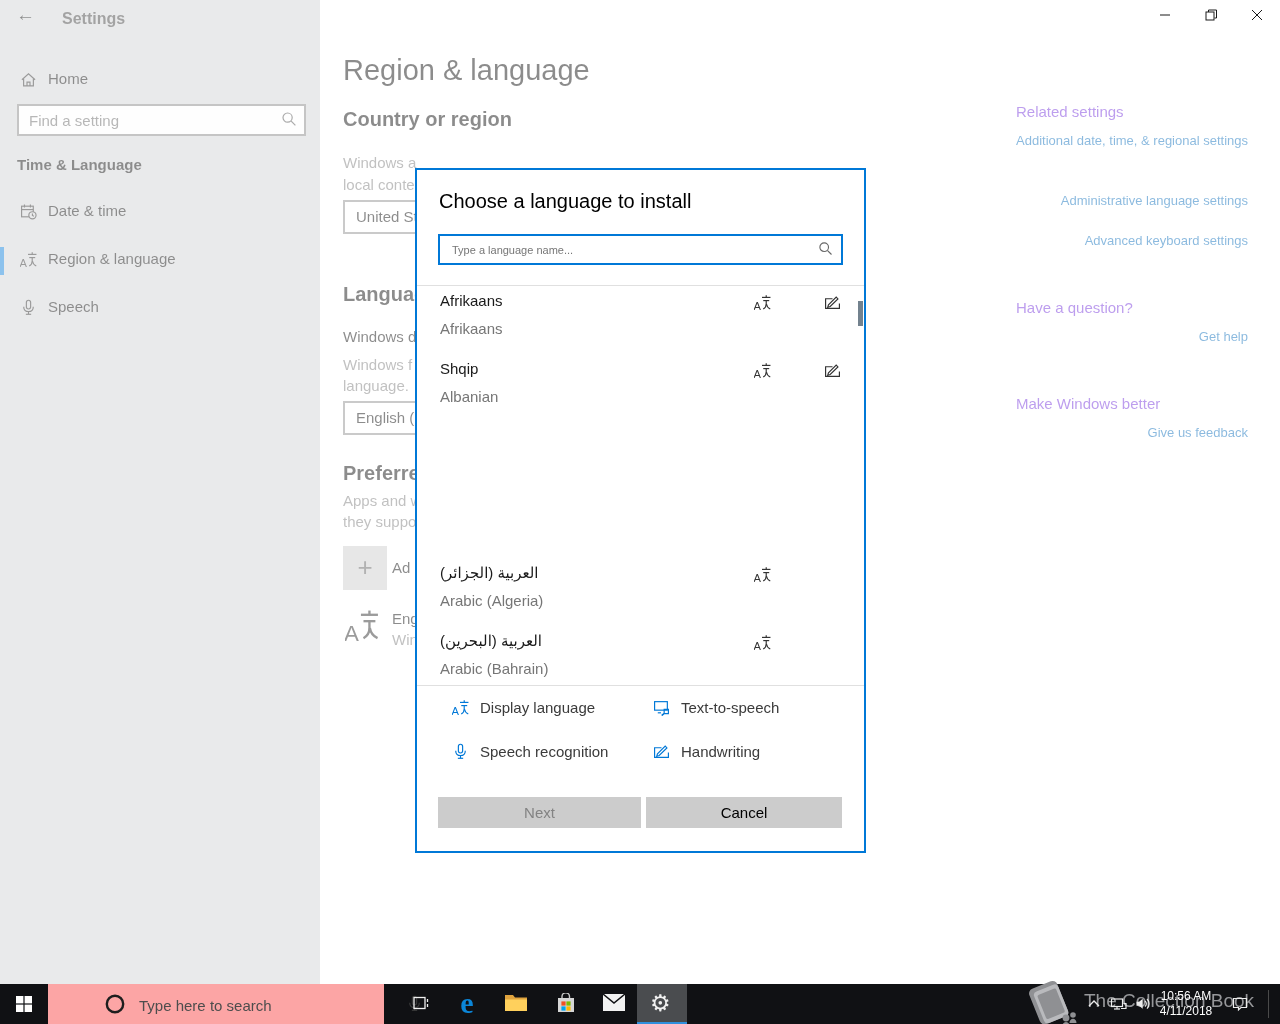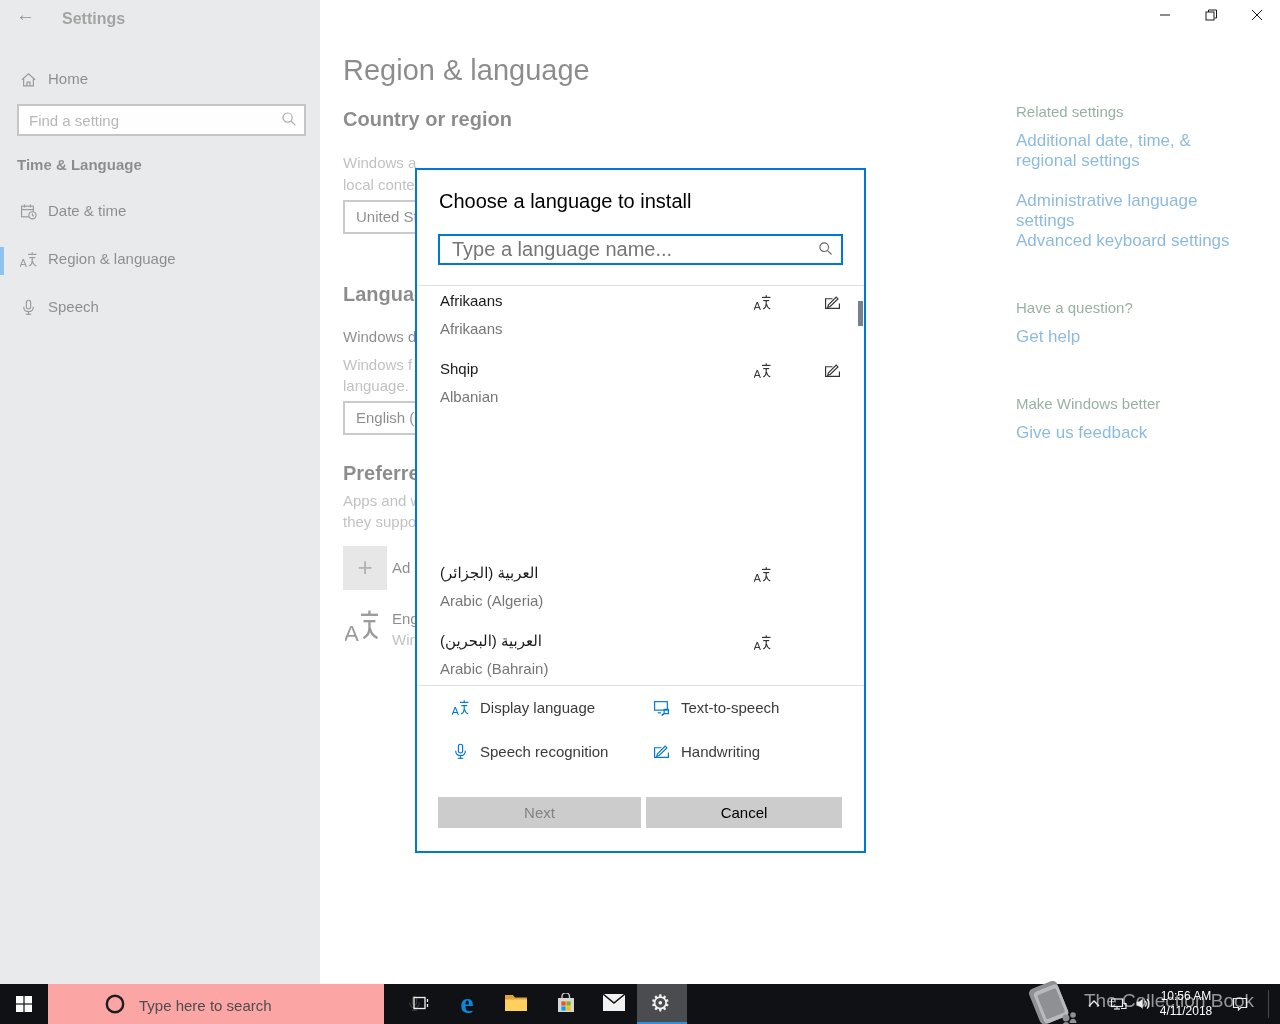--- a/index.html
+++ b/index.html
@@ -34,32 +34,32 @@
   .h2{font-size:20px;color:#000;font-weight:700;left:343px;}
   .body-gray{font-size:15px;color:#767676;left:343px;white-space:nowrap;}
   .body-dark{font-size:15px;color:#000;left:343px;white-space:nowrap;}
   .fake-select{left:343px;width:90px;height:30px;border:2px solid #8a8a8a;background:#fff;overflow:hidden;}
   .fake-select span{position:absolute;left:11px;top:6px;font-size:15px;color:#000;white-space:nowrap;}
   .add-btn{left:343px;top:546px;width:44px;height:44px;background:#c9c9c9;}
   .add-btn span{position:absolute;left:0;top:0;width:44px;height:44px;text-align:center;line-height:42px;font-size:26px;color:#555;font-weight:300;}
   .lang-item-icon{left:345px;top:608px;width:34px;height:34px;color:#222;}
 
   
-  .rail-hdr{left:1016px;font-size:15px;color:#14532d;}
-  .rail-link{left:1016px;width:232px;font-size:17px;color:#0067b8;line-height:20px;cursor:pointer;}
+  .rail-hdr{left:1016px;font-size:15px;color:#6d28d9;}
+  .rail-link{left:1016px;width:232px;font-size:13px;color:#0067b8;line-height:20px;cursor:pointer;text-align:right;}
 
   
   .capbtn{position:absolute;top:0;width:46px;height:30px;z-index:20;color:#1a1a1a;}
   .capbtn svg{margin:9px auto 0;}
 
   
   .dialog{position:absolute;left:415px;top:168px;width:447px;height:681px;background:#fff;border:2px solid #0078d7;z-index:30;}
   .dlg-title{left:22px;top:20px;font-size:20px;color:#000;}
   .dlg-search{left:21px;top:64px;width:401px;height:27px;border:2px solid #0078d7;background:#fff;}
-  .dlg-search input{position:absolute;left:10px;top:2px;width:360px;height:21px;border:0;outline:0;font-size:20px;color:#333;font-family:inherit;background:transparent;}
+  .dlg-search input{position:absolute;left:10px;top:2px;width:360px;height:21px;border:0;outline:0;font-size:11px;color:#333;font-family:inherit;background:transparent;}
   .dlg-search input::placeholder{color:#767676;}
   .dlg-search .mag{position:absolute;right:8px;top:5px;width:15px;height:15px;color:#666;}
   .dlg-divider{left:0;width:447px;height:1px;background:#e0e0e0;}
   .lang-row{position:absolute;left:0;width:440px;height:62px;}
   .lang-native{position:absolute;left:23px;top:0;font-size:15px;color:#1a1a1a;}
   .lang-english{position:absolute;left:23px;top:28px;font-size:15px;color:#767676;}
   .row-icon{position:absolute;top:2px;width:17px;height:17px;color:#333;}
   .scroll-thumb{left:441px;top:131px;width:5px;height:25px;background:#73828e;}
   .legend-icon{position:absolute;width:17px;height:17px;color:#0078d7;}
   .legend-lbl{position:absolute;font-size:15px;color:#3b3b3b;}

